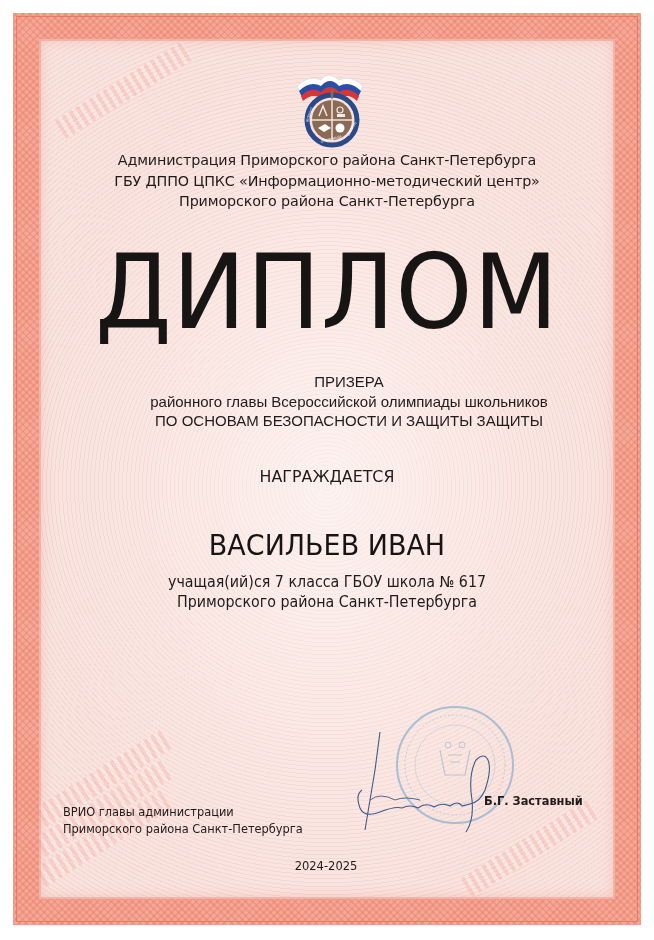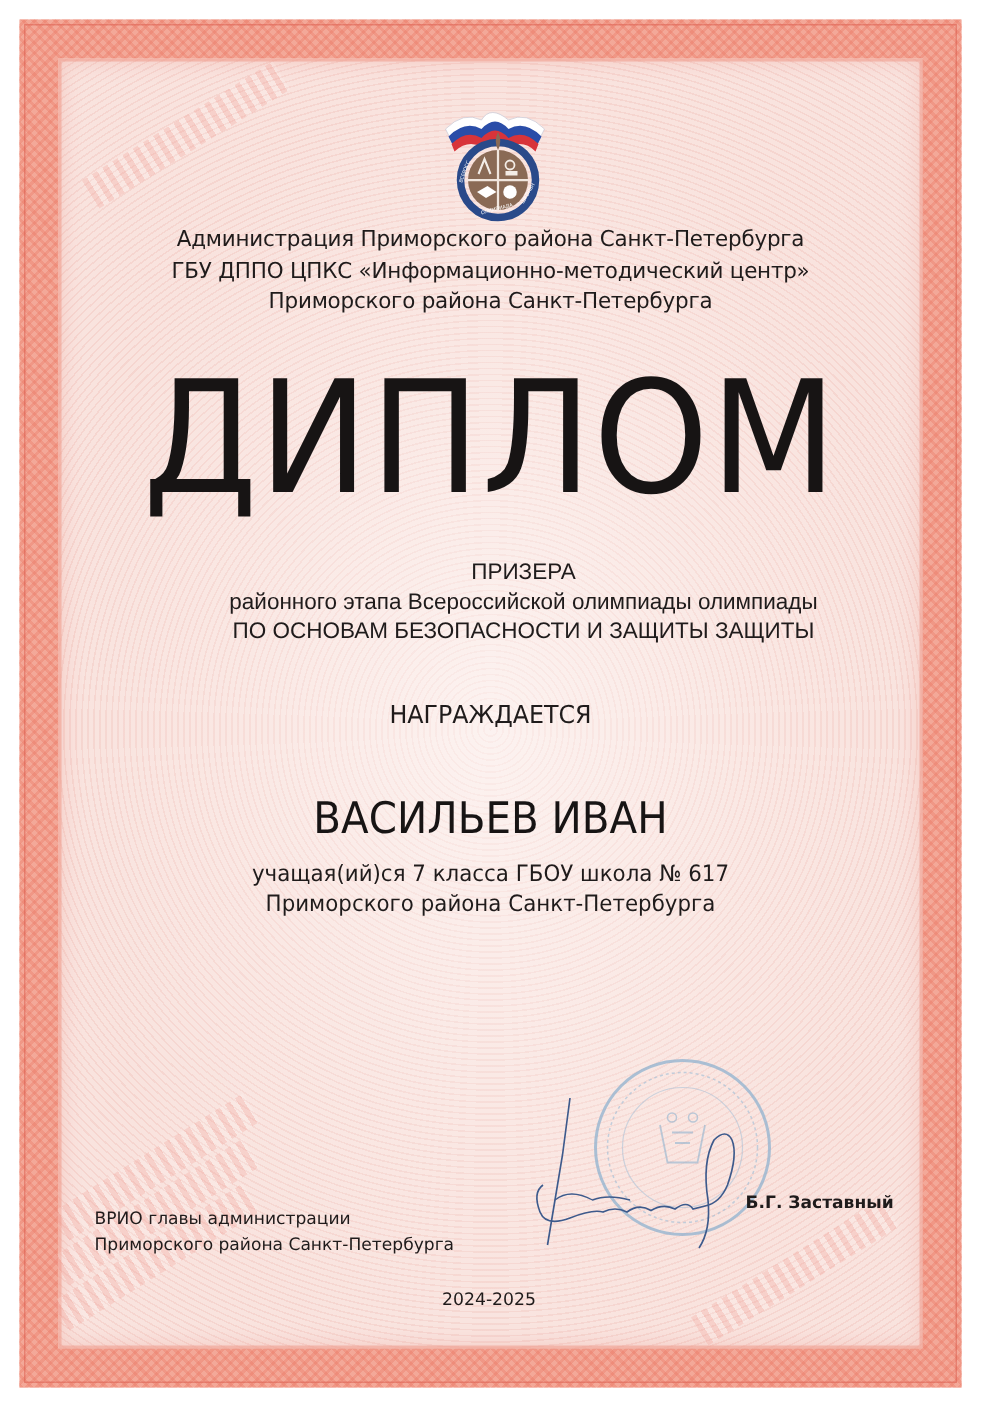--- a/index.html
+++ b/index.html
@@ -159,21 +159,21 @@
       left: 63px;
       top: 804px;
       font-family: "DejaVu Sans", sans-serif;
       font-size: 11.4px;
       line-height: 17px;
       color: #1f1b1b;
       white-space: nowrap;
     }
     .signer-name {
       position: absolute;
-      left: 497px;
+      left: 484px;
       top: 793px;
       font-family: "DejaVu Sans", sans-serif;
       font-weight: bold;
       font-size: 11.4px;
       line-height: 16px;
       color: #1f1b1b;
       white-space: nowrap;
     }
     .year {
       position: absolute;
@@ -252,21 +252,21 @@
   <div class="center org">
     <div>Администрация Приморского района Санкт-Петербурга</div>
     <div>ГБУ ДППО ЦПКС «Информационно-методический центр»</div>
     <div>Приморского района Санкт-Петербурга</div>
   </div>
 
   <div class="center title">ДИПЛОМ</div>
 
   <div class="center subtitle">
     <div>ПРИЗЕРА</div>
-    <div>районного этапа Всероссийской олимпиады олимпиады</div>
+    <div>районного главы Всероссийской олимпиады школьников</div>
     <div>ПО ОСНОВАМ БЕЗОПАСНОСТИ И ЗАЩИТЫ ЗАЩИТЫ</div>
   </div>
 
   <div class="center awarded">НАГРАЖДАЕТСЯ</div>
 
   <div class="center name">ВАСИЛЬЕВ ИВАН</div>
   <div class="center school">
     <div>учащая(ий)ся 7 класса ГБОУ школа № 617</div>
     <div>Приморского района Санкт-Петербурга</div>
   </div>

